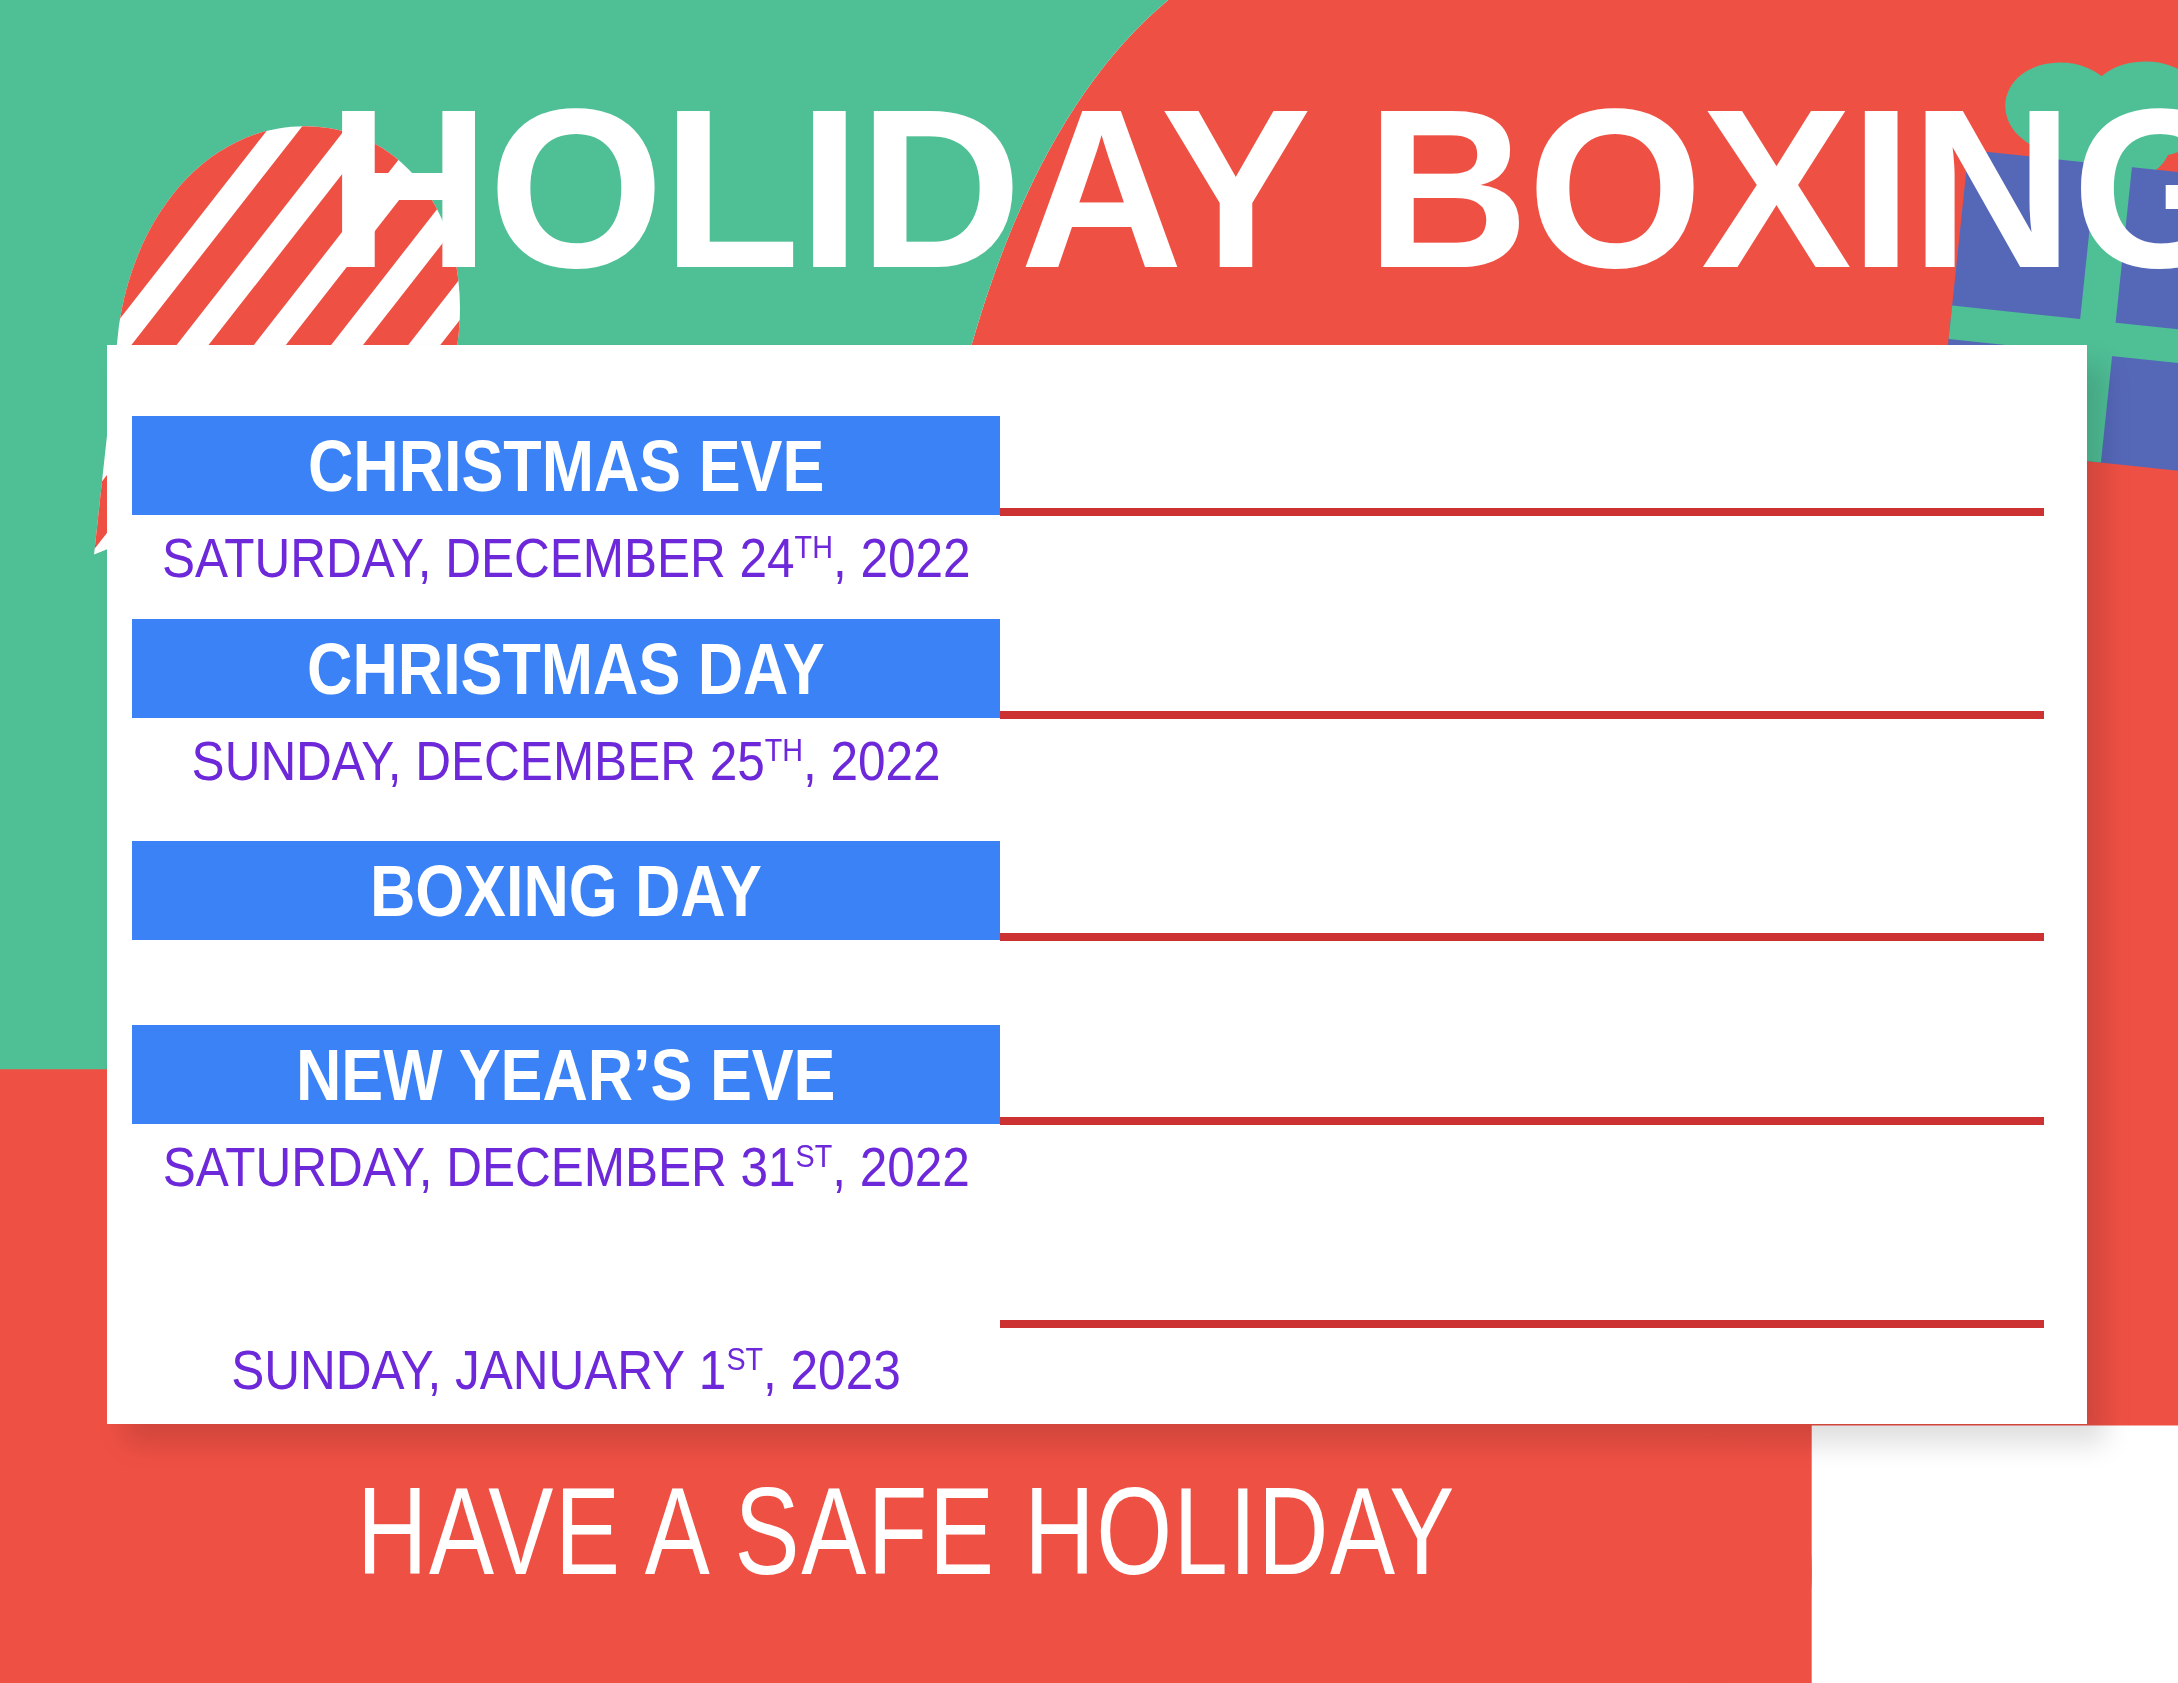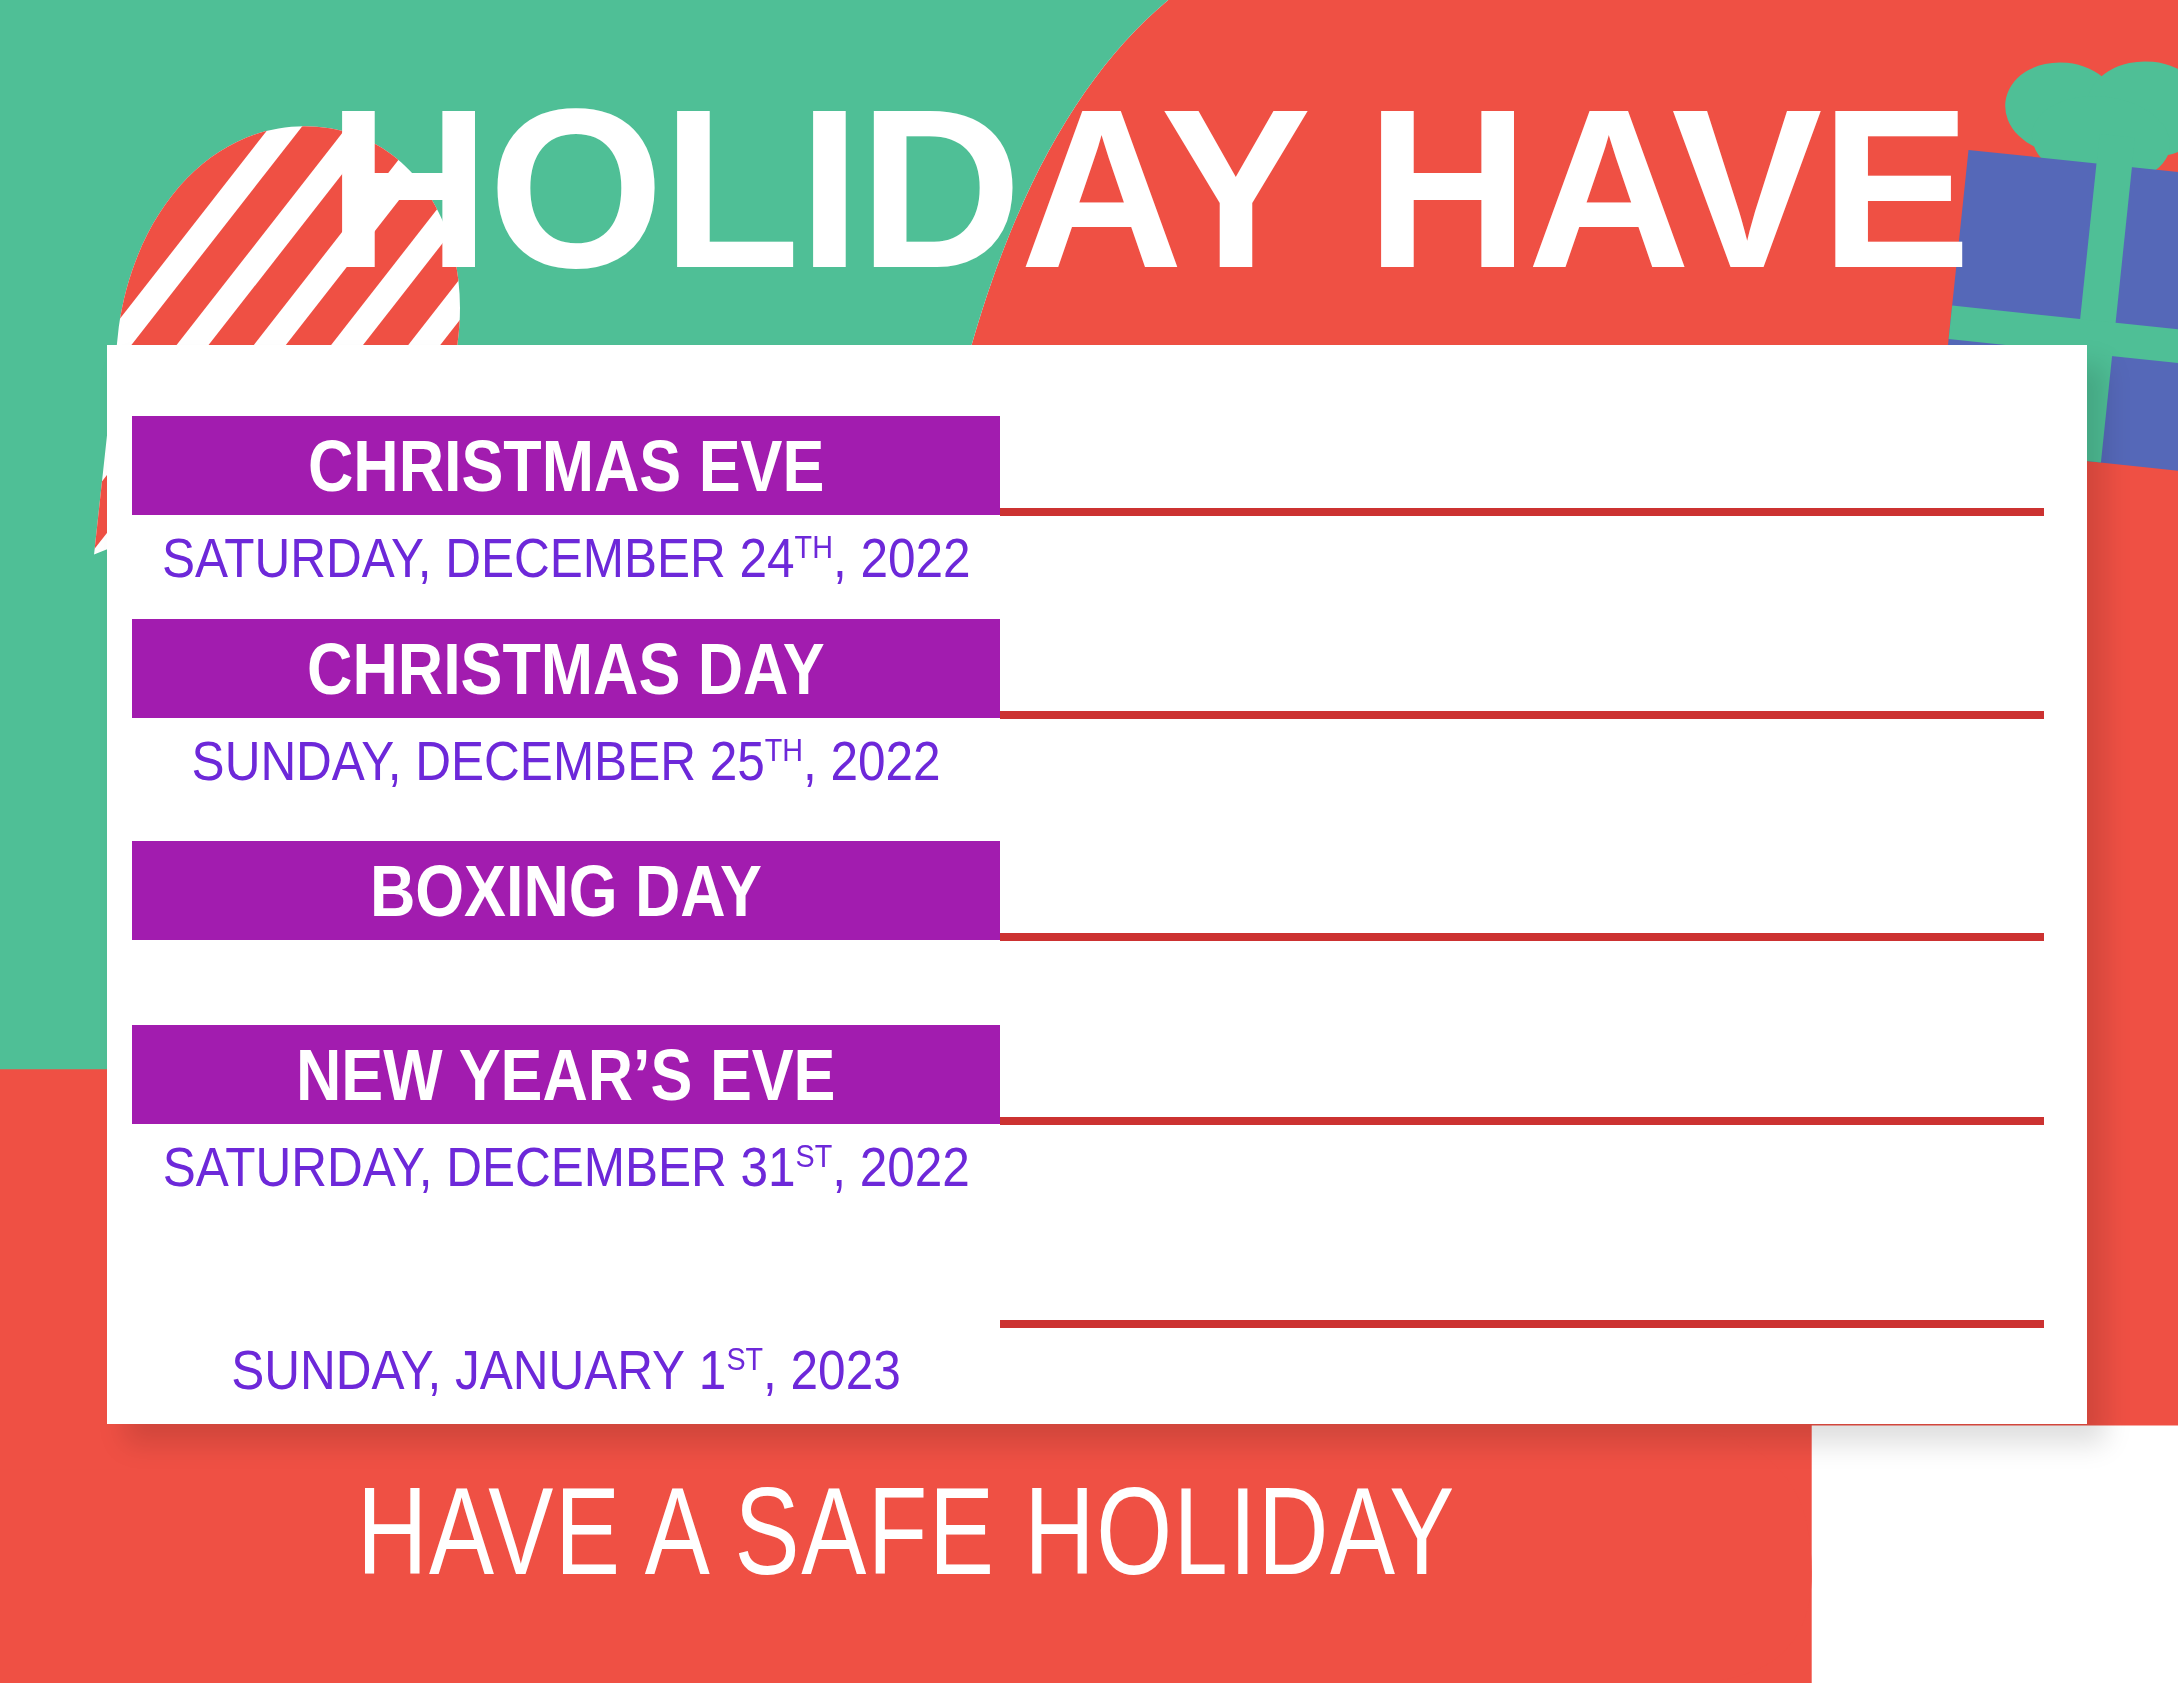--- a/index.html
+++ b/index.html
@@ -38,21 +38,21 @@
   .rows{position:absolute;left:0;top:0;width:1980px;height:1079px;}
   .row{position:absolute;left:25px;width:1931px;height:203px;}
   .row.r0{top:71px;}
   .row.r1{top:274px;}
   .row.r2{top:496px;}
   .row.r3{top:680px;}
   .row.r4{top:883px;}
 
   .banner{
     position:absolute;left:0;top:0;width:868px;height:99px;
-    background:#a21caf;
+    background:#3b82f6;
     display:flex;align-items:center;justify-content:center;
     overflow:hidden;
   }
   .banner-text{
     color:#ffffff;
     font-family:"Liberation Sans Narrow","Liberation Sans", sans-serif;
     font-weight:bold;
     font-size:73px;
     line-height:77px;
     letter-spacing:0px;
@@ -147,21 +147,21 @@
           <rect x="464" y="-300" width="36" height="1300" fill="#ef5044" transform="rotate(38 482 330)"></rect>
           <rect x="542" y="-300" width="36" height="1300" fill="#ef5044" transform="rotate(38 560 330)"></rect>
           <rect x="620" y="-300" width="36" height="1300" fill="#ef5044" transform="rotate(38 638 330)"></rect>
           <rect x="698" y="-300" width="36" height="1300" fill="#ef5044" transform="rotate(38 716 330)"></rect>
           <rect x="776" y="-300" width="36" height="1300" fill="#ef5044" transform="rotate(38 794 330)"></rect>
           <rect x="854" y="-300" width="36" height="1300" fill="#ef5044" transform="rotate(38 872 330)"></rect>
         </g>
       </g>
     </svg>
 
-  <div class="title">HOLIDAY HAVE</div>
+  <div class="title">HOLIDAY BOXING</div>
 
   <div class="card">
     <div class="rows">
 
       <div class="row r0">
         <div class="banner">
           <span class="banner-text">CHRISTMAS EVE</span>
         </div>
         <div class="underline"></div>
         <div class="date">

